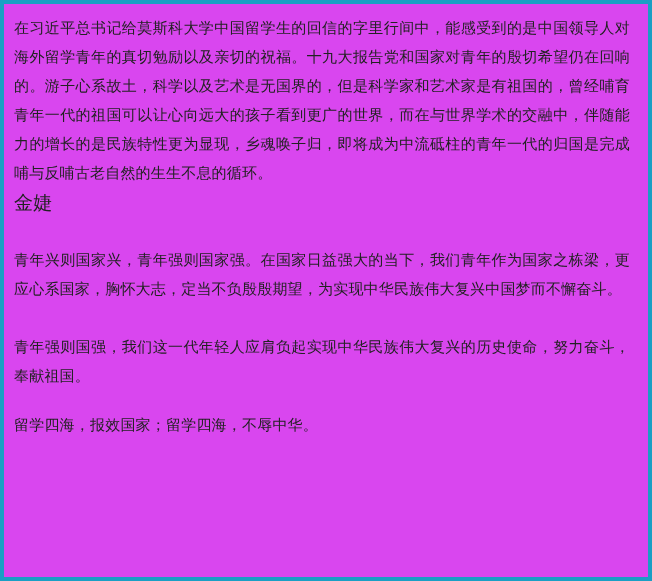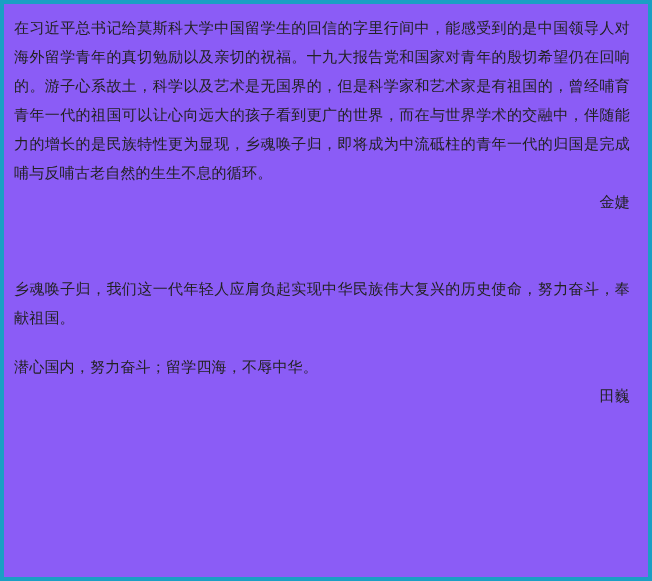--- a/index.html
+++ b/index.html
@@ -10,21 +10,21 @@
     width: 652px;
     height: 581px;
     background: #ffffff;
     font-family: "DejaVu Sans", "Liberation Sans", sans-serif;
   }
   .page {
     position: relative;
     box-sizing: border-box;
     width: 652px;
     height: 581px;
-    background: #8b5cf6;
+    background: #d946ef;
     border-left: 4px solid #1a9fc4;
     border-right: 4px solid #1a9fc4;
     border-bottom: 4px solid #1a9fc4;
     border-top: 0;
     padding: 14px 18px 0 10px;
   }
   .top-rule {
     position: absolute;
     left: 0;
     top: 0;
@@ -37,24 +37,24 @@
   }
   .para {
     font-size: 15px;
     line-height: 29px;
     color: #222222;
     text-align: justify;
     margin: 0;
     letter-spacing: 0.2px;
   }
   .sign {
-    font-size: 15px;
+    font-size: 19px;
     line-height: 29px;
     color: #222222;
-    text-align: right;
+    text-align: left;
     margin: 0;
     letter-spacing: 0.2px;
   }
   .block {
     margin-bottom: 0;
   }
   .gap-lg {
     height: 29px;
   }
   .gap-sm {
@@ -69,29 +69,29 @@
   <div class="content">
 
     <div class="block">
       <p class="para">在习近平总书记给莫斯科大学中国留学生的回信的字里行间中，能感受到的是中国领导人对海外留学青年的真切勉励以及亲切的祝福。十九大报告党和国家对青年的殷切希望仍在回响的。游子心系故土，科学以及艺术是无国界的，但是科学家和艺术家是有祖国的，曾经哺育青年一代的祖国可以让心向远大的孩子看到更广的世界，而在与世界学术的交融中，伴随能力的增长的是民族特性更为显现，乡魂唤子归，即将成为中流砥柱的青年一代的归国是完成哺与反哺古老自然的生生不息的循环。</p>
       <p class="sign">金婕</p>
     </div>
 
     <div class="gap-lg"></div>
 
     <div class="block">
+      <p class="para">青年兴则国家兴，青年强则国家强。在国家日益强大的当下，我们青年作为国家之栋梁，更应心系国家，胸怀大志，定当不负殷殷期望，为实现中华民族伟大复兴中国梦而不懈奋斗。</p>
     </div>
 
     <div class="gap-lg"></div>
 
     <div class="block">
-      <p class="para">乡魂唤子归，我们这一代年轻人应肩负起实现中华民族伟大复兴的历史使命，努力奋斗，奉献祖国。</p>
+      <p class="para">青年强则国强，我们这一代年轻人应肩负起实现中华民族伟大复兴的历史使命，努力奋斗，奉献祖国。</p>
     </div>
 
     <div class="gap-sm"></div>
 
     <div class="block">
-      <p class="para">潜心国内，努力奋斗；留学四海，不辱中华。</p>
-      <p class="sign">田巍</p>
+      <p class="para">留学四海，报效国家；留学四海，不辱中华。</p>
     </div>
 
   </div>
 </div>
 
 </body></html>

